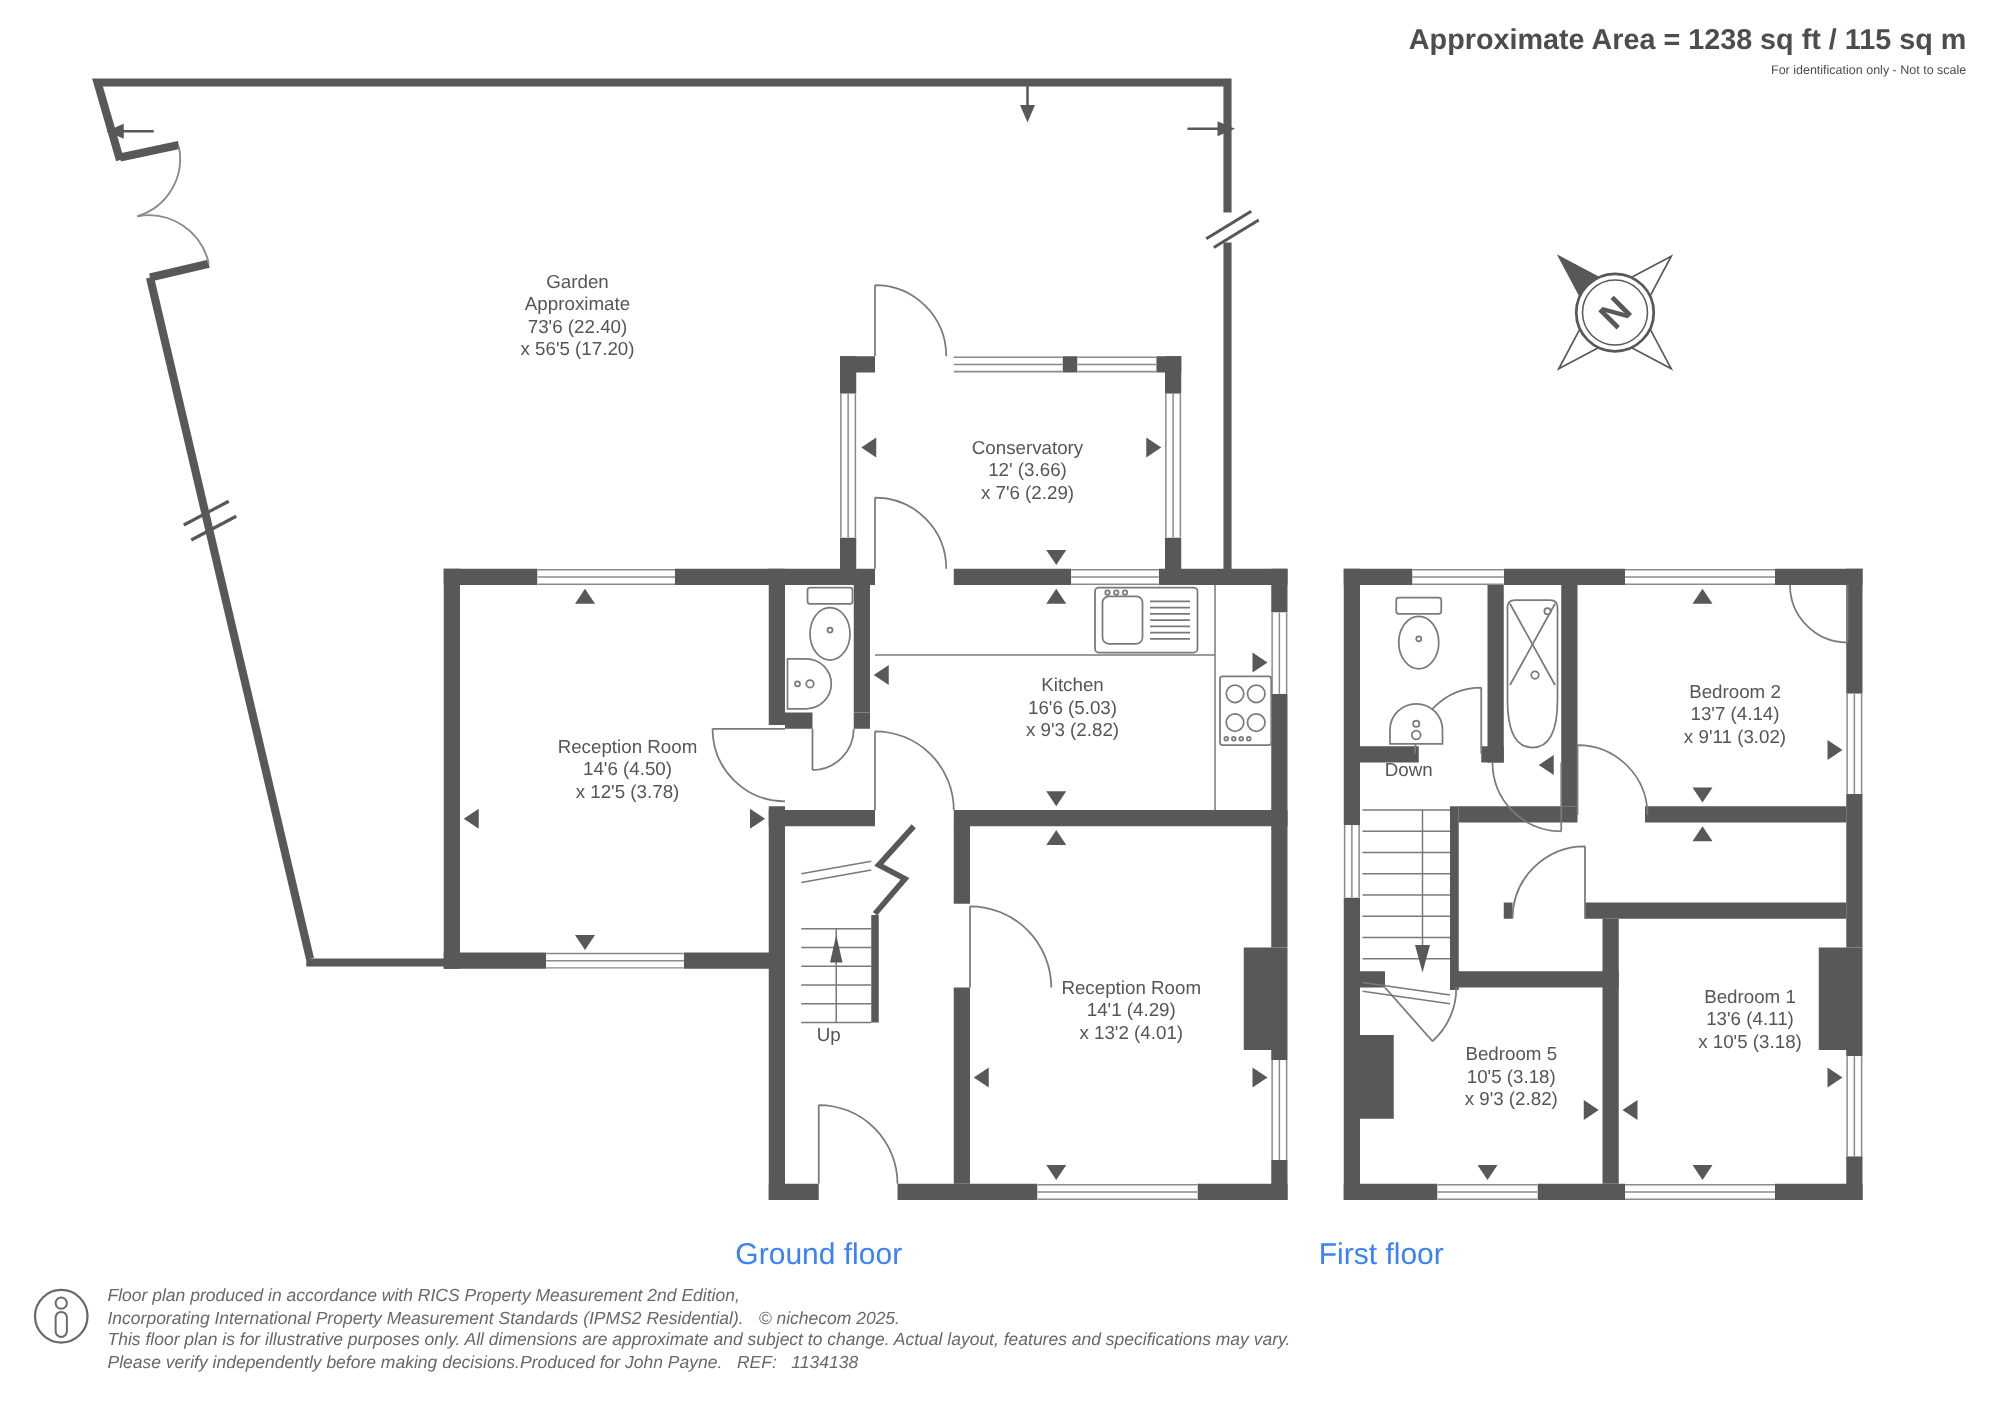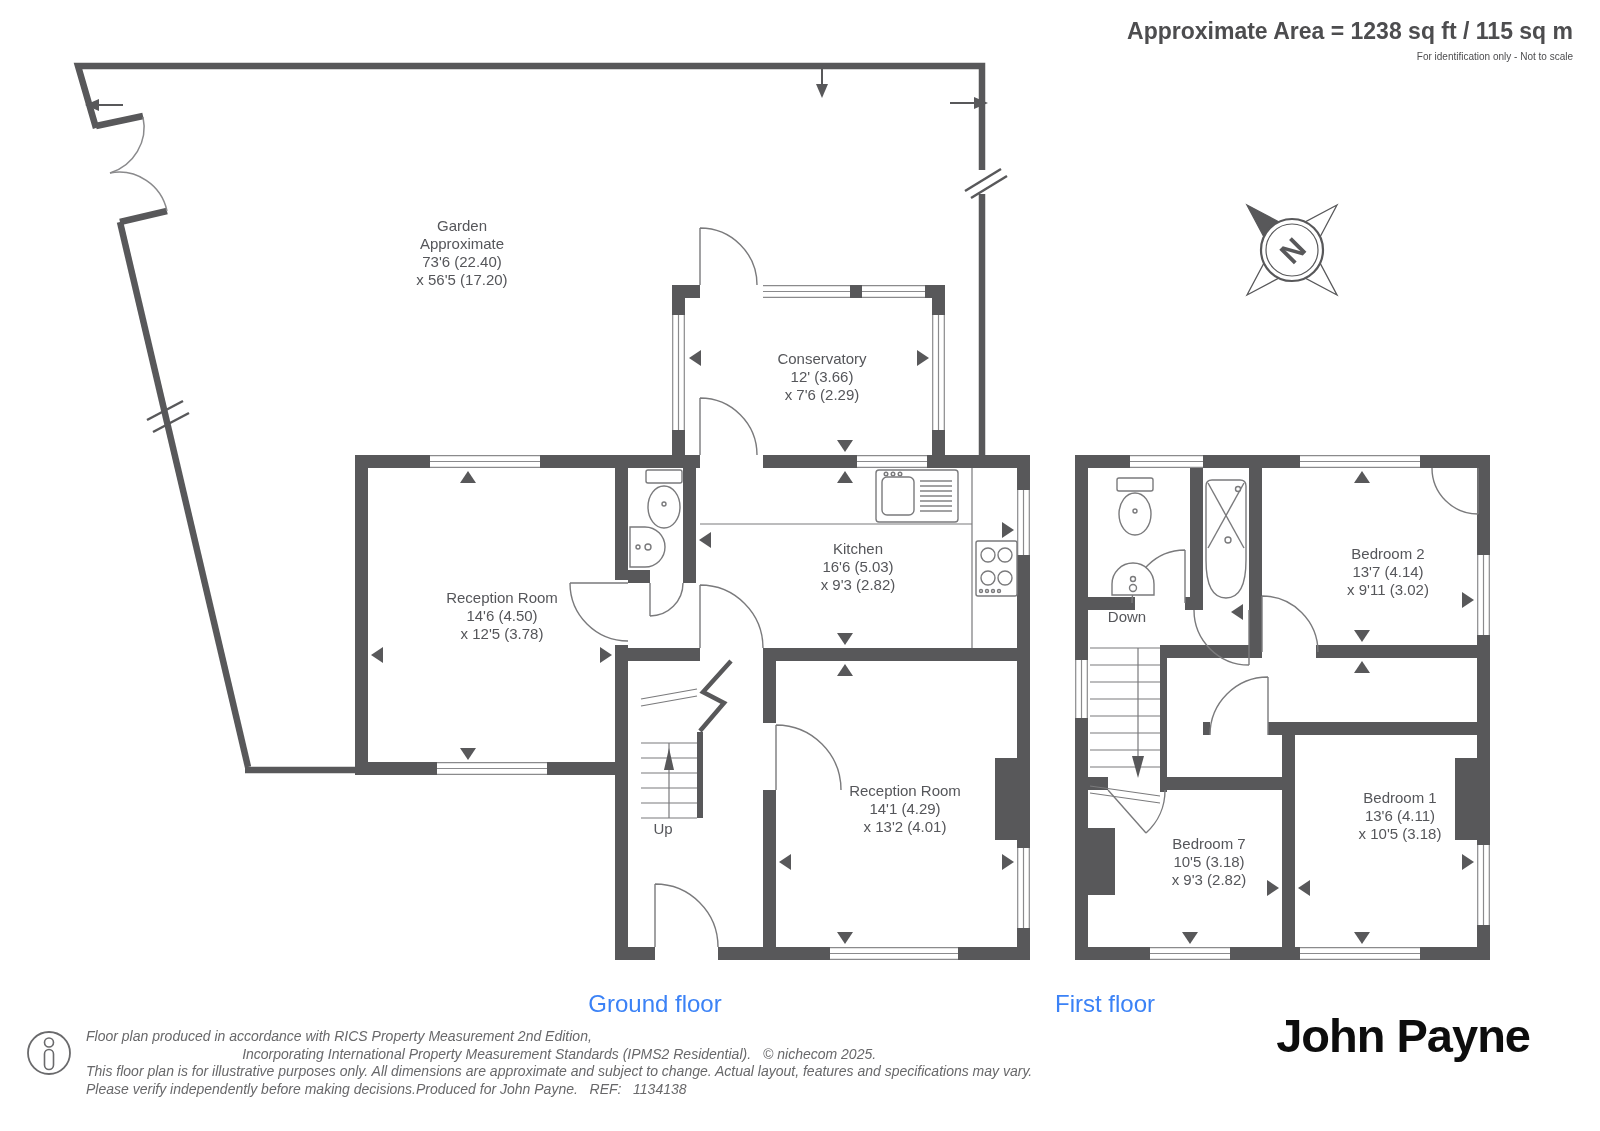--- a/index.html
+++ b/index.html
@@ -7,21 +7,21 @@
           font-family:"Liberation Sans",sans-serif;overflow:hidden;color:#55565a;}
   svg.plan{position:absolute;left:0;top:0;}
   .hdr{position:absolute;right:27px;top:18px;text-align:right;}
   .hdr .area{font-size:23px;color:#4d4d4f;font-weight:bold;}
   .hdr .note{font-size:10px;color:#4d4d4f;margin-top:6px;}
   .room-label{position:absolute;width:200px;text-align:center;font-size:15px;line-height:18px;color:#55565a;}
   .stair-label{position:absolute;width:60px;text-align:center;font-size:15px;color:#55565a;}
   .floor-label{position:absolute;width:200px;text-align:center;font-size:24px;color:#3b82f6;}
   .footer{position:absolute;left:26px;top:1028px;display:flex;gap:14px;align-items:flex-start;}
   .footer .lines{font-size:14px;line-height:17.5px;color:#68686a;font-style:italic;}
-  .footer .row2{display:flex;justify-content:center;}
+  .footer .row2{display:flex;}
   .footer .copy{margin-left:12px;}
   .footer .pre{white-space:pre-wrap;}
   .brand{position:absolute;right:70px;top:1008px;font-size:47px;font-weight:600;
          letter-spacing:-1px;color:#0d0d0d;}
 </style>
 </head>
 <body>
 
 <div class="canvas">
 
@@ -422,21 +422,21 @@
   <div>Bedroom 2</div>
   <div>13'7 (4.14)</div>
   <div>x 9'11 (3.02)</div>
 </div>
 <div class="room-label" style="left:1300px;top:789px">
   <div>Bedroom 1</div>
   <div>13'6 (4.11)</div>
   <div>x 10'5 (3.18)</div>
 </div>
 <div class="room-label" style="left:1109px;top:835px">
-  <div>Bedroom 7</div>
+  <div>Bedroom 5</div>
   <div>10'5 (3.18)</div>
   <div>x 9'3 (2.82)</div>
 </div>
 
 <div class="stair-label" style="left:633px;top:820px">Up</div>
 <div class="stair-label" style="left:1097px;top:608px">Down</div>
 
 <div class="floor-label" style="left:555px;top:990px">Ground floor</div>
 <div class="floor-label" style="left:1005px;top:990px">First floor</div>
 
@@ -450,15 +450,14 @@
     <div>Floor plan produced in accordance with RICS Property Measurement 2nd Edition,</div>
     <div class="row2">
       <span>Incorporating International Property Measurement Standards (IPMS2 Residential).</span>
       <span class="copy">© nichecom 2025.</span>
     </div>
     <div>This floor plan is for illustrative purposes only. All dimensions are approximate and subject to change. Actual layout, features and specifications may vary.</div>
     <div class="pre">Please verify independently before making decisions.Produced for John Payne.   REF:   1134138</div>
   </div>
 </div>
 
-<div class="brand">John Payne</div>
 
 </div>
 
 </body></html>

